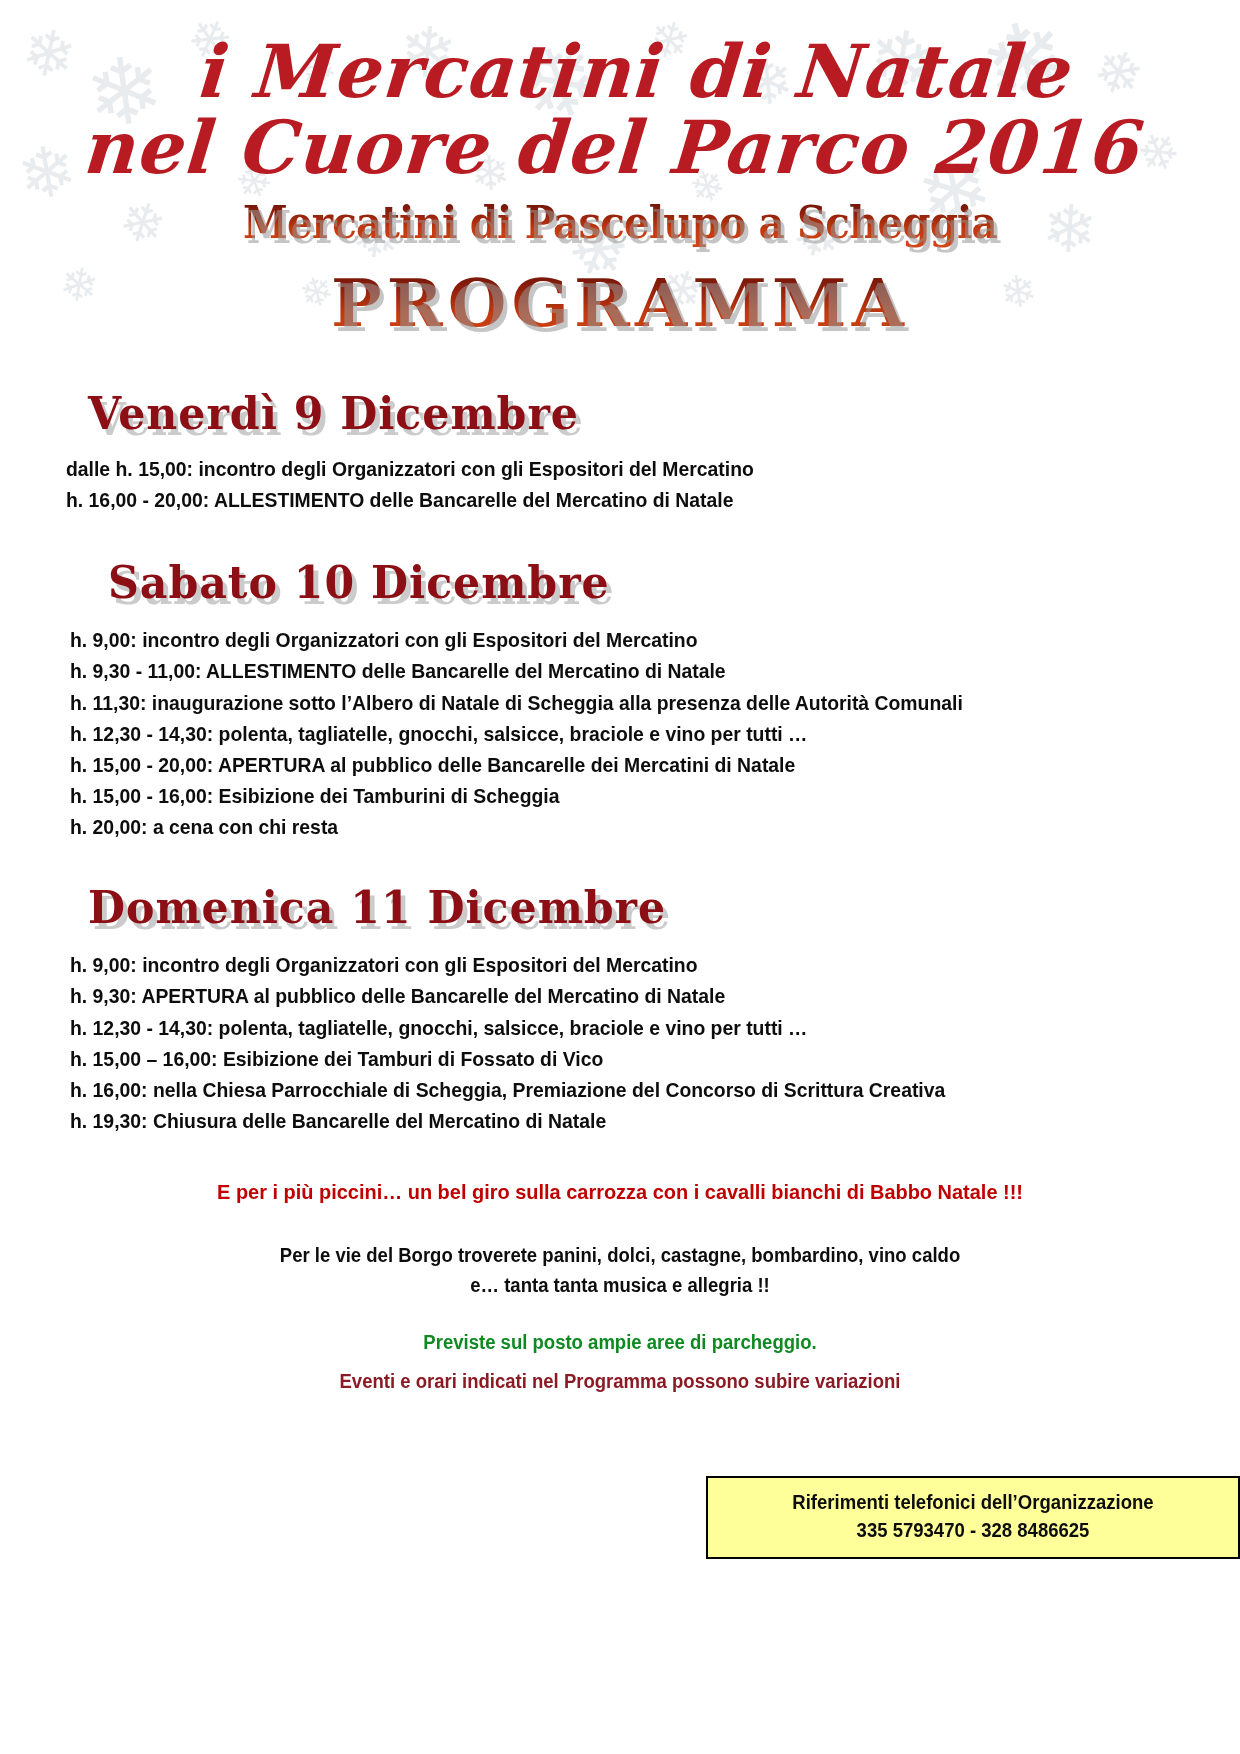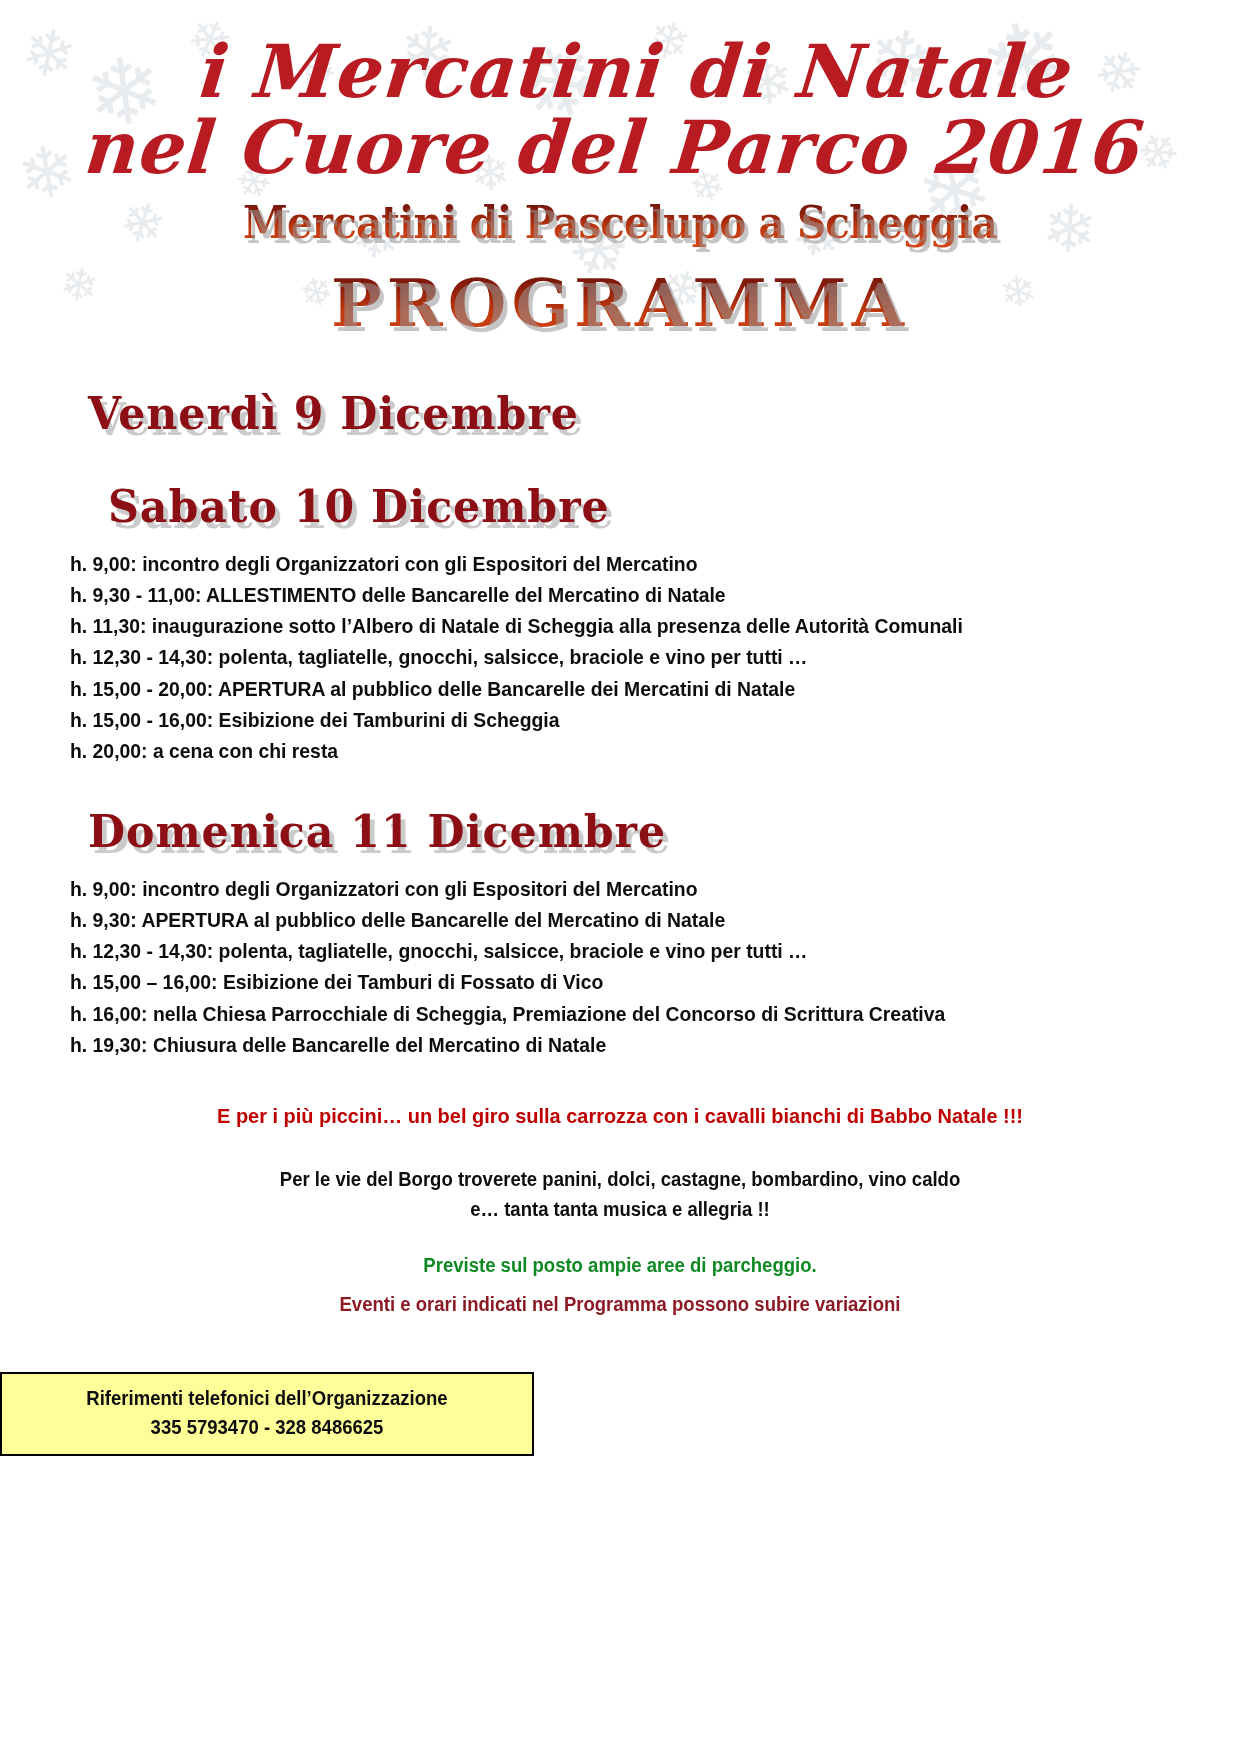--- a/index.html
+++ b/index.html
@@ -163,23 +163,23 @@
   .note-maroon {
     margin-top: 16px;
     font-size: 19.5px;
     color: #8b1a24;
   }
 
   
   .phone-box-wrap {
     position: relative;
     z-index: 2;
-    margin-top: 56px;
+    margin-top: 83px;
     display: flex;
-    justify-content: flex-start;
+    justify-content: flex-end;
   }
   .phone-box {
     width: 530px;
     background: #ffff99;
     border: 2px solid #000000;
     padding: 10px 0 13px 0;
     text-align: center;
   }
   .phone-line {
     font-family: "Liberation Sans", sans-serif;
@@ -253,20 +253,24 @@
 
   <div class="wordart subtitle">
     <span class="wa">Mercatini di Pascelupo a Scheggia</span>
   </div>
 
   <div class="wordart programma">
     <span class="wa">PROGRAMMA</span>
   </div>
 
   <div class="day-head day-venerdi">Venerdì 9 Dicembre</div>
+  <div class="lines lines-venerdi">
+    <div class="line">dalle h. 15,00: incontro degli Organizzatori con gli Espositori del Mercatino</div>
+    <div class="line">h. 16,00 - 20,00: ALLESTIMENTO delle Bancarelle del Mercatino di Natale</div>
+  </div>
 
   <div class="day-head day-sabato">Sabato 10 Dicembre</div>
   <div class="lines lines-sabato">
     <div class="line">h.   9,00: incontro degli Organizzatori con gli Espositori del Mercatino</div>
     <div class="line">h.   9,30 - 11,00: ALLESTIMENTO delle Bancarelle del Mercatino di Natale</div>
     <div class="line">h. 11,30: inaugurazione sotto l’Albero di Natale di Scheggia alla presenza delle Autorità Comunali</div>
     <div class="line">h. 12,30 - 14,30: polenta, tagliatelle, gnocchi, salsicce, braciole e vino per tutti …</div>
     <div class="line">h. 15,00 - 20,00: APERTURA al pubblico delle Bancarelle dei Mercatini di Natale</div>
     <div class="line">h. 15,00 - 16,00: Esibizione dei Tamburini di Scheggia</div>
     <div class="line">h. 20,00: a cena con chi resta</div>

